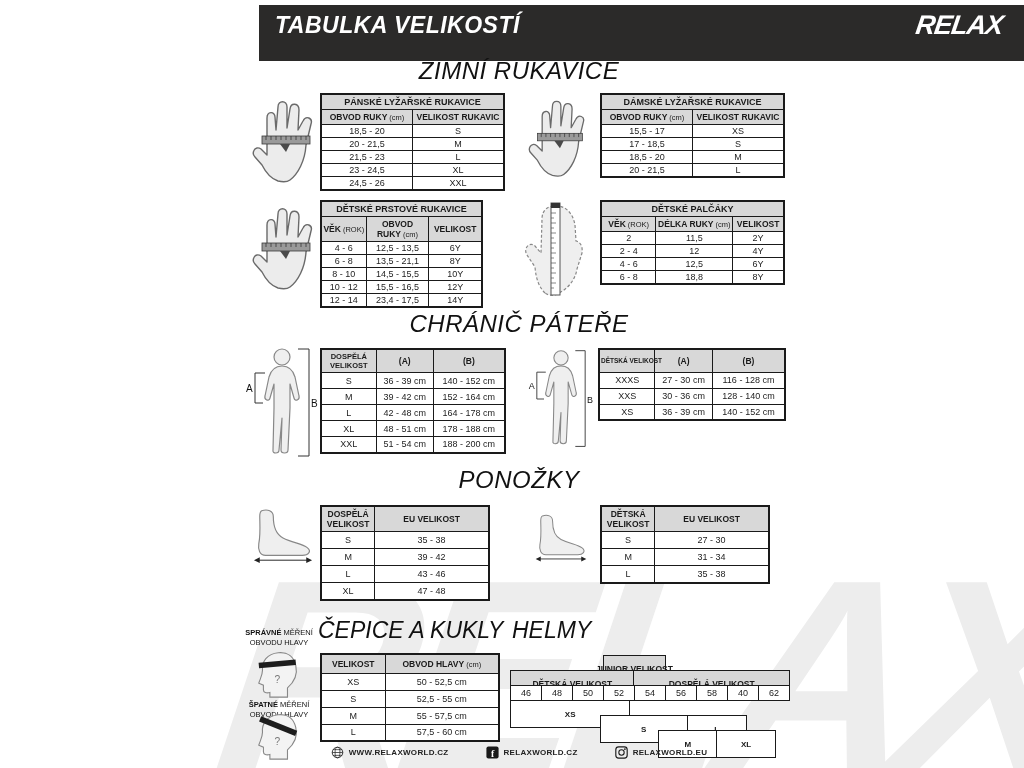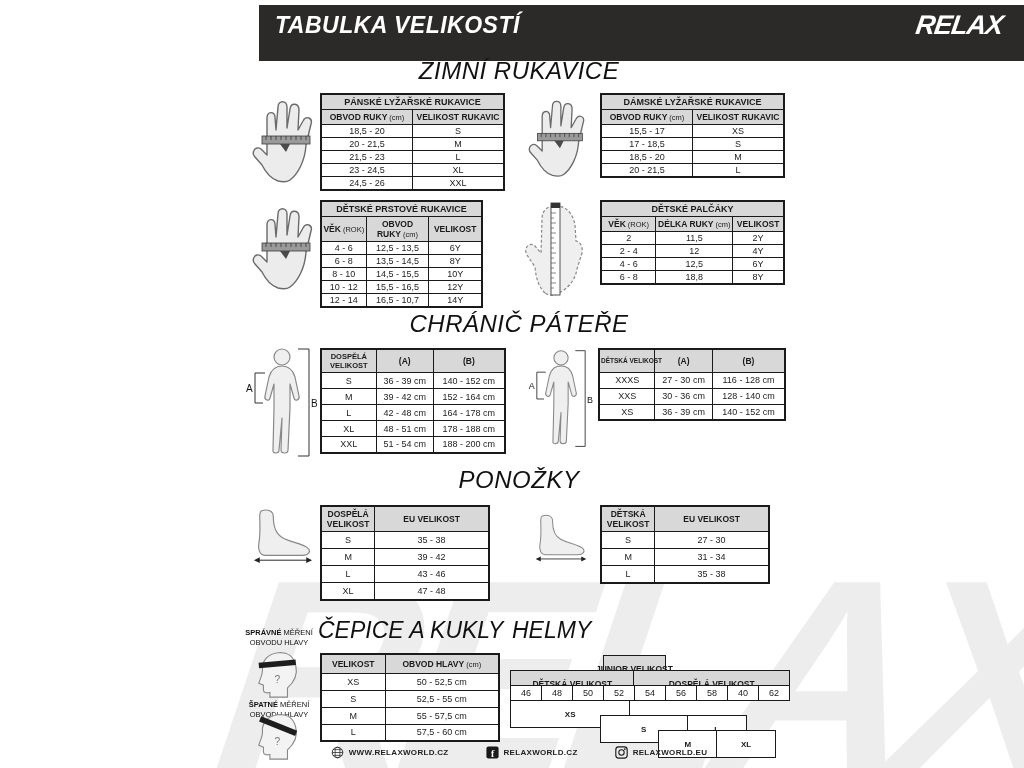--- a/index.html
+++ b/index.html
@@ -209,36 +209,36 @@
       </tr>
     </thead>
     <tbody>
         <tr>
           <td>4 - 6</td>
           <td>12,5 - 13,5</td>
           <td>6Y</td>
         </tr>
         <tr>
           <td>6 - 8</td>
-          <td>13,5 - 14,5</td>
+          <td>13,5 - 21,1</td>
           <td>8Y</td>
         </tr>
         <tr>
           <td>8 - 10</td>
           <td>14,5 - 15,5</td>
           <td>10Y</td>
         </tr>
         <tr>
           <td>10 - 12</td>
           <td>15,5 - 16,5</td>
           <td>12Y</td>
         </tr>
         <tr>
           <td>12 - 14</td>
-          <td>16,5 - 10,7</td>
+          <td>23,4 - 17,5</td>
           <td>14Y</td>
         </tr>
       </tbody>
   </table>
 
   <svg class="abs" style="left:515px;top:197px;" width="80" height="105" viewBox="0 0 80 105">
     <path d="M30,96 C24,90 21,82 20,70 L12,58 C8,52 14,44 20,49 L26,56 L27,22 C27,12 34,9 40,9 C50,8 58,16 60,28 L61,44 C65,45 68,49 67,56 L62,72 C60,84 52,92 44,96 C40,99 34,99 30,96 Z" fill="#efefef" stroke="#888" stroke-width="1.2" stroke-dasharray="3,2"></path>
     <rect x="36" y="6" width="9" height="92" fill="#ffffff" stroke="#555" stroke-width="1"></rect>
     <rect x="36" y="6" width="9" height="5" fill="#333"></rect>
     <g stroke="#555" stroke-width="0.7">

